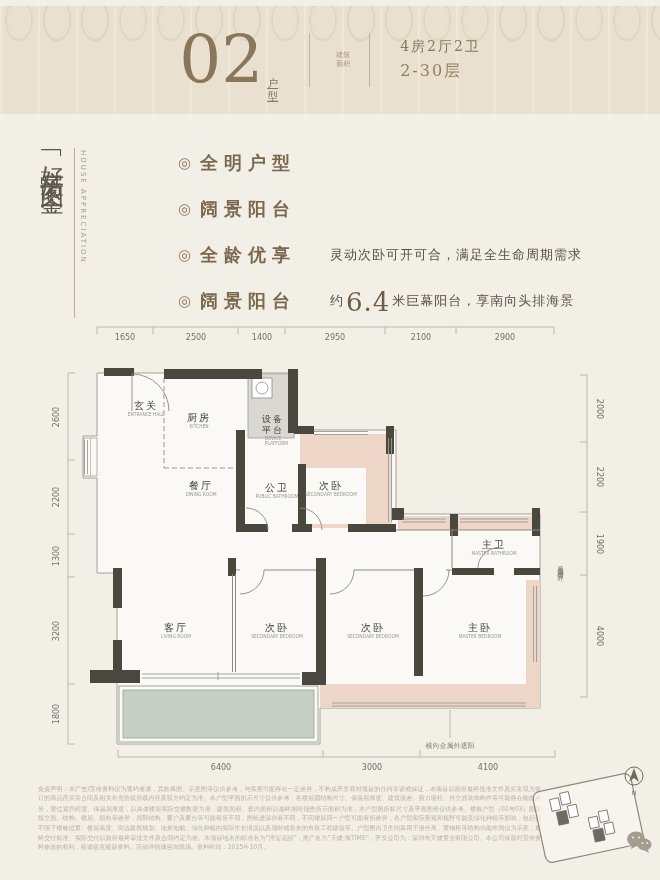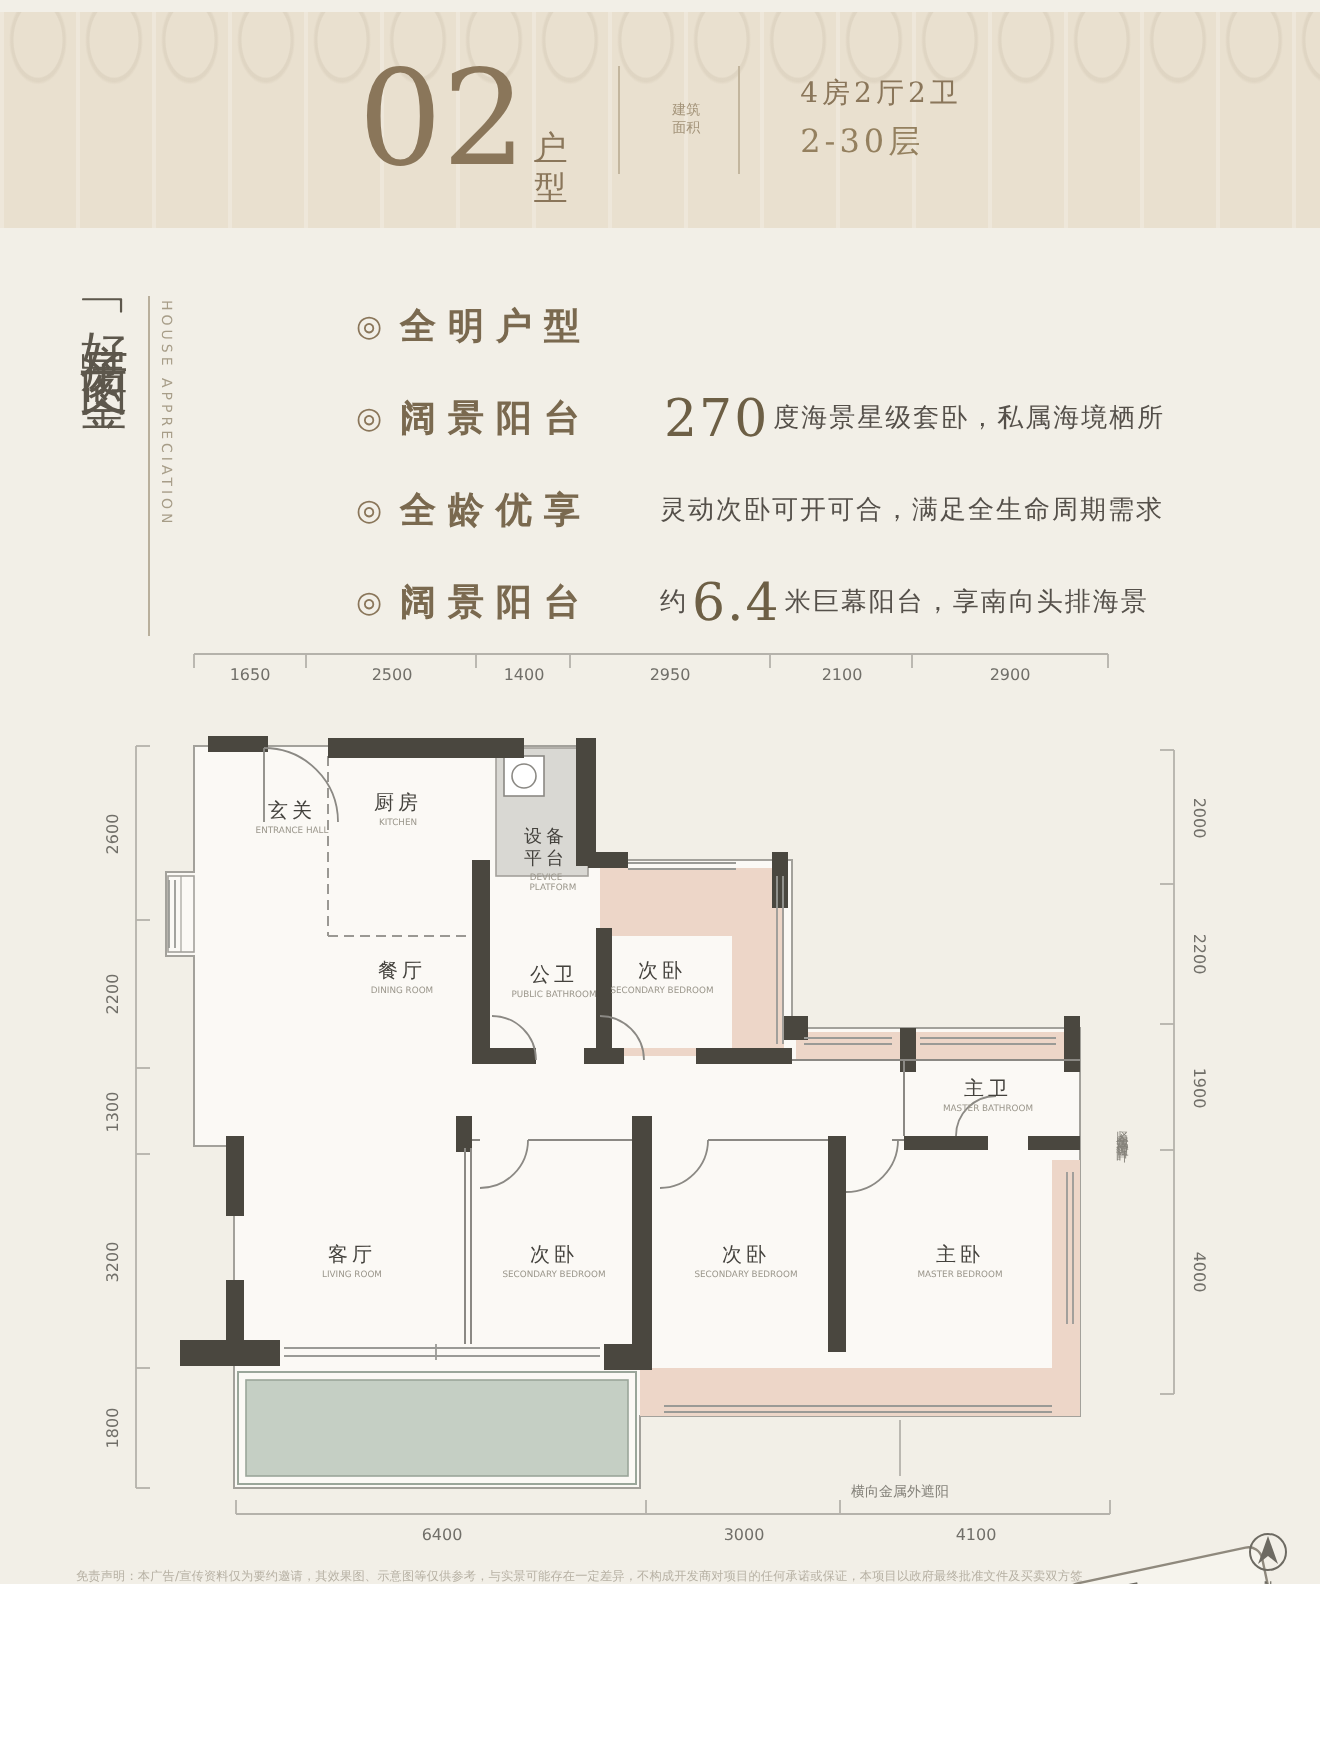--- a/index.html
+++ b/index.html
@@ -1,27 +1,27 @@
 <!DOCTYPE html>
 <html><head>
 <meta charset="utf-8">
 <style>
   html,body{margin:0;padding:0;}
-  .page{position:relative;width:660px;height:792px;background:#f2efe7;overflow:hidden;
+  .page{position:relative;width:660px;height:880px;background:#f2efe7;overflow:hidden;
         font-family:"DejaVu Sans","Liberation Sans",sans-serif;color:#5a544a;}
   
   .header{position:absolute;left:0;top:6px;width:660px;height:108px;background:#e9e0cf;
     background-image:
       radial-gradient(ellipse 13px 20px at 19px 14px, rgba(255,255,255,0) 12px, rgba(139,120,90,.10) 12.5px, rgba(139,120,90,.10) 13.5px, rgba(255,255,255,0) 14.5px),
       repeating-linear-gradient(90deg, rgba(255,255,255,.22) 0 2px, rgba(255,255,255,0) 2px 38px);
     background-size:38px 108px, 38px 108px;
     display:flex;align-items:center;justify-content:center;}
   .hd-serif{font-family:"DejaVu Serif","Liberation Serif",serif;color:#8a765a;}
   .hd-num{font-size:66px;line-height:1;}
-  .hd-sub{font-size:16px;line-height:1.25;color:#8a765a;margin:0 14px 10px 4px;align-self:flex-end;width:14px;text-decoration:underline;}
+  .hd-sub{font-size:11px;line-height:1.25;color:#8a765a;margin:0 14px 10px 4px;align-self:flex-end;width:14px;text-decoration:underline;}
   .hd-div{width:1px;height:54px;background:#c3b69e;margin:0 14px;}
   .hd-areaprefix{width:15px;font-size:7px;line-height:1.25;color:#a4947a;margin:0 4px 0 12px;letter-spacing:0;}
   .hd-area{font-size:58px;line-height:1;}
   .hd-rooms{margin-left:16px;}
   .hd-rooms .l1{font-size:14px;letter-spacing:2px;}
   .hd-rooms .l2{font-size:16px;letter-spacing:2px;margin-top:5px;color:#94805f;}
   
   .side-title{position:absolute;left:40px;top:142px;display:flex;}
   .side-chars{writing-mode:vertical-rl;font-family:"DejaVu Serif","Liberation Serif",serif;
     font-size:24px;letter-spacing:5px;color:#5d574c;line-height:1;}
@@ -82,24 +82,20 @@
   </div>
 
   <div class="features">
     <div class="feat-row">
       <span class="feat-ico">◎</span>
       <span class="feat-label">全明户型</span>
     </div>
     <div class="feat-row">
       <span class="feat-ico">◎</span>
       <span class="feat-label">阔景阳台</span>
-      <span class="feat-desc">
-          <span class="big">270</span>
-          <span>度海景星级套卧，私属海境栖所</span>
-        </span>
     </div>
     <div class="feat-row">
       <span class="feat-ico">◎</span>
       <span class="feat-label">全龄优享</span>
       <span class="feat-desc">
           <span>灵动次卧可开可合，满足全生命周期需求</span>
         </span>
     </div>
     <div class="feat-row">
       <span class="feat-ico">◎</span>
@@ -266,21 +262,21 @@
       <g>
         <line x1="450" y1="392" x2="450" y2="420" stroke="#b5b2ab" stroke-width="0.9"></line>
         <text class="anno" x="450" y="430" text-anchor="middle">横向金属外遮阳</text>
       </g>
     </svg>
 
     <div class="room-label" style="left:146px;top:92px">
         <span class="zh">玄关</span>
         <span class="en">ENTRANCE HALL</span>
       </div>
-    <div class="room-label" style="left:199px;top:88px">
+    <div class="room-label" style="left:199px;top:104px">
         <span class="zh">厨房</span>
         <span class="en">KITCHEN</span>
       </div>
     <div class="room-label wrap" style="left:273px;top:116px">
         <span class="zh">设备平台</span>
         <span class="en">DEVICE PLATFORM</span>
       </div>
     <div class="room-label" style="left:201px;top:172px">
         <span class="zh">餐厅</span>
         <span class="en">DINING ROOM</span>

